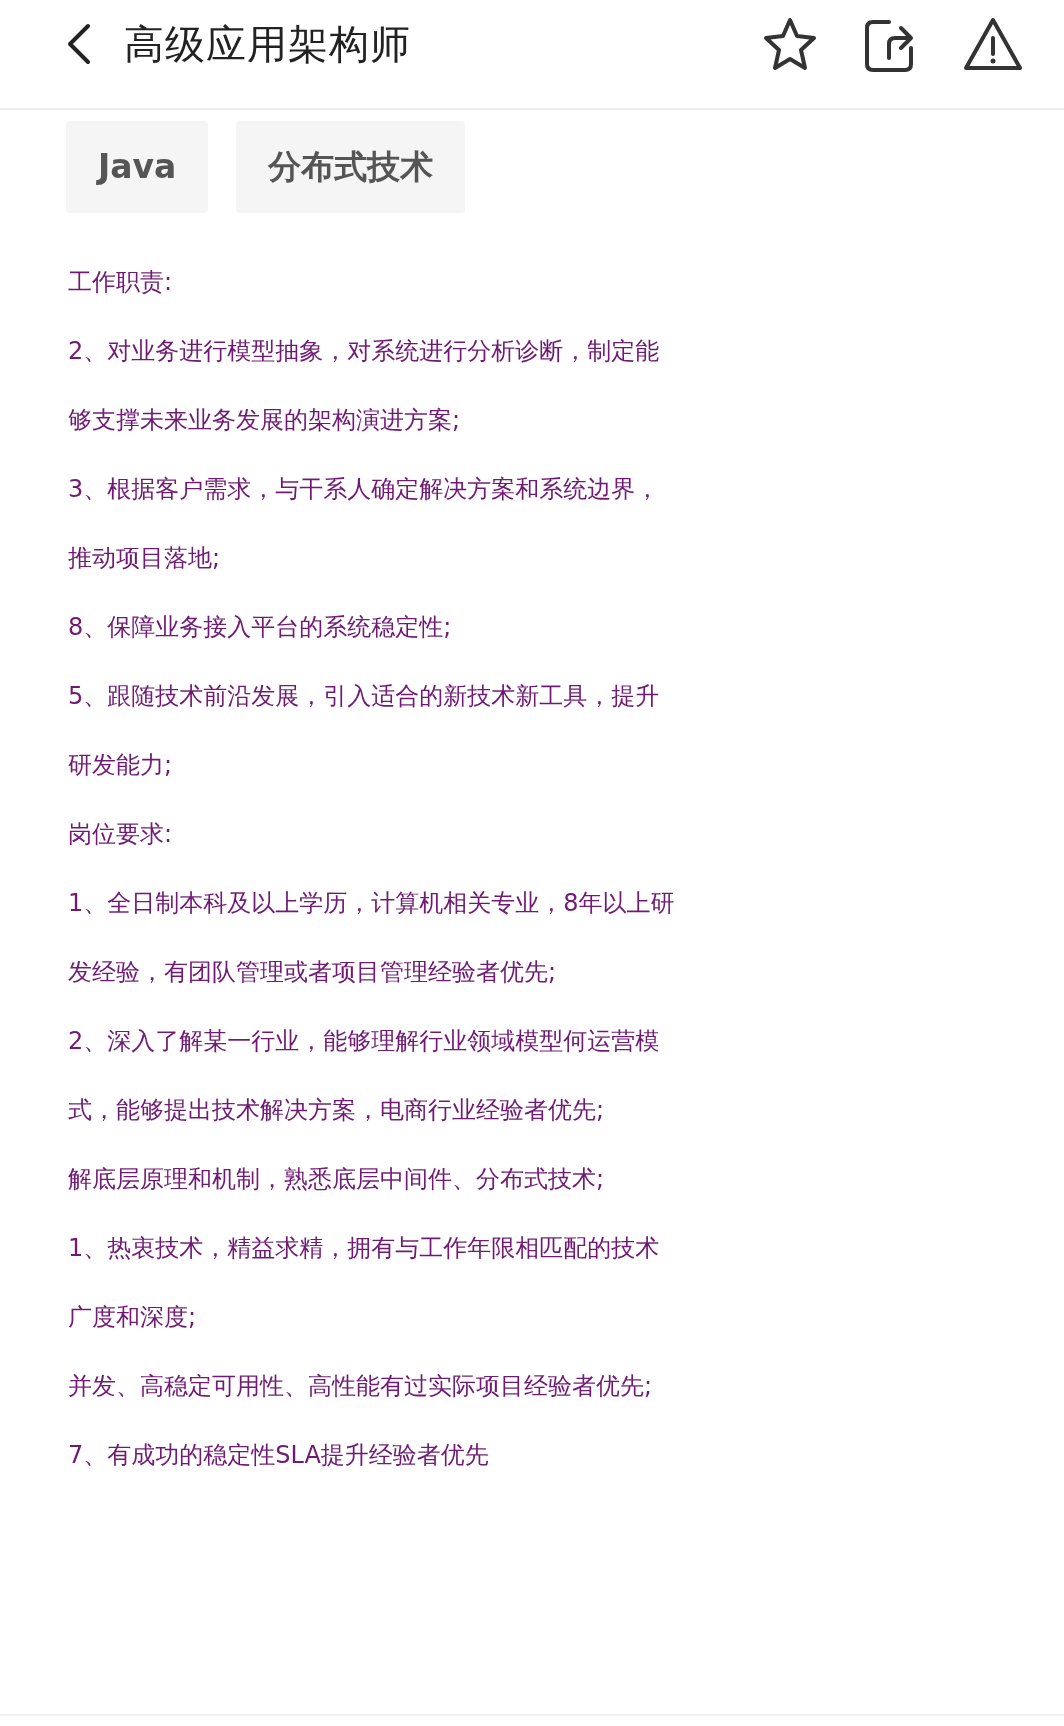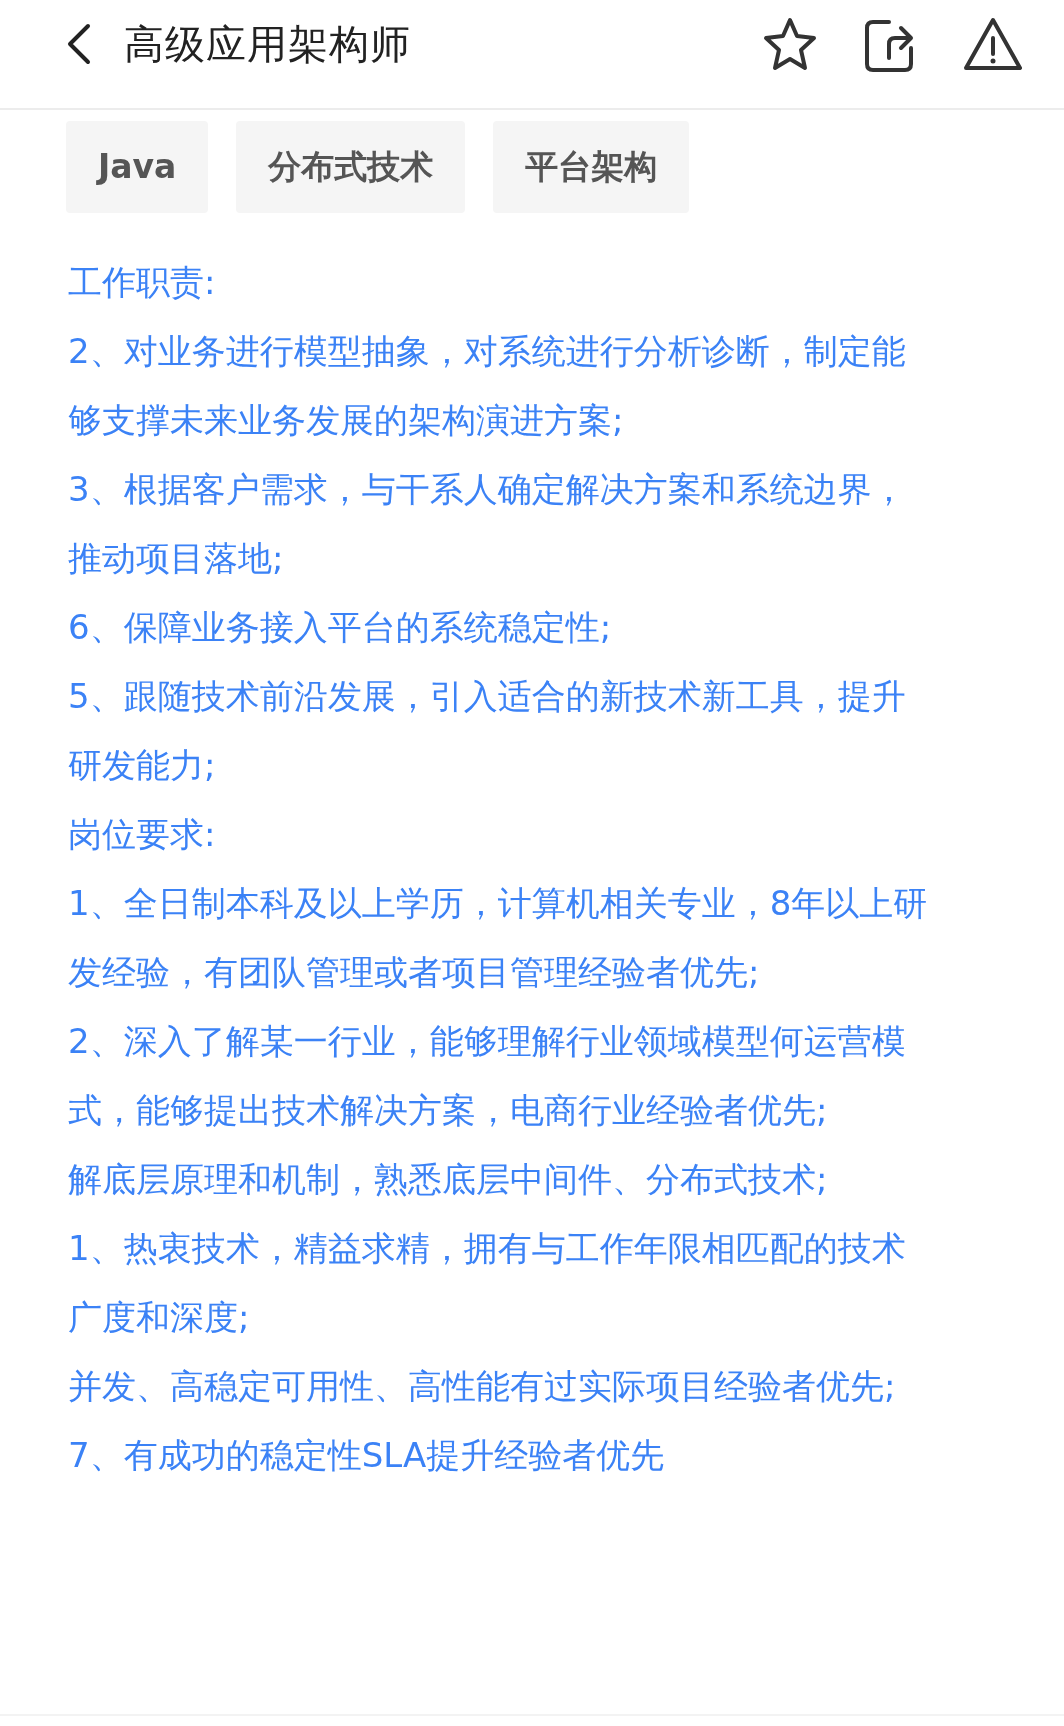--- a/index.html
+++ b/index.html
@@ -7,22 +7,22 @@
          font-family:"DejaVu Sans", "Liberation Sans", sans-serif; }
   .header { position:absolute; left:0; top:0; width:1064px; height:108px;
             border-bottom:2px solid #ececec; background:#fff; }
   .back { position:absolute; left:62px; top:22px; width:36px; height:44px; cursor:pointer; }
   .title { position:absolute; left:124px; top:18px; font-size:40px; color:#222;
            line-height:52px; letter-spacing:1px; }
   .icon-btn { position:absolute; top:14px; width:62px; height:62px; cursor:pointer; }
   .tags { position:absolute; left:66px; top:121px; display:flex; gap:28px;font-weight:bold; }
   .tag { height:92px; background:#f5f5f5; border-radius:4px; color:#555;
          font-size:33px; line-height:92px; padding:0 32px; }
-  .content { position:absolute; left:68px; top:248px; width:960px; color:#3b82f6;
-             font-size:34px; line-height:69px; }
+  .content { position:absolute; left:68px; top:248px; width:960px; color:#701a75;
+             font-size:24px; line-height:69px; }
   .line { white-space:nowrap; }
   .bottom-rule { position:absolute; left:0; top:1714px; width:1064px; height:2px; background:#f3f3f3; }
 </style>
 </head>
 <body>
 
 <div class="header">
   <div class="back">
     <svg width="36" height="44" viewBox="0 0 36 44">
       <polyline points="26,4 8,22 26,40" fill="none" stroke="#222" stroke-width="4" stroke-linecap="round" stroke-linejoin="round"></polyline>
@@ -47,30 +47,29 @@
       <path d="M31 6 L58 54 H4 Z" fill="none" stroke="#333" stroke-width="4" stroke-linejoin="round"></path>
       <line x1="31" y1="24" x2="31" y2="40" stroke="#333" stroke-width="4" stroke-linecap="round"></line>
       <circle cx="31" cy="47" r="2.5" fill="#333"></circle>
     </svg>
   </div>
 </div>
 
 <div class="tags">
   <div class="tag">Java</div>
   <div class="tag">分布式技术</div>
-  <div class="tag">平台架构</div>
 </div>
 
 <div class="content">
   <div class="line">工作职责:</div>
   <div class="line">2、对业务进行模型抽象，对系统进行分析诊断，制定能</div>
   <div class="line">够支撑未来业务发展的架构演进方案;</div>
   <div class="line">3、根据客户需求，与干系人确定解决方案和系统边界，</div>
   <div class="line">推动项目落地;</div>
-  <div class="line">6、保障业务接入平台的系统稳定性;</div>
+  <div class="line">8、保障业务接入平台的系统稳定性;</div>
   <div class="line">5、跟随技术前沿发展，引入适合的新技术新工具，提升</div>
   <div class="line">研发能力;</div>
   <div class="line">岗位要求:</div>
   <div class="line">1、全日制本科及以上学历，计算机相关专业，8年以上研</div>
   <div class="line">发经验，有团队管理或者项目管理经验者优先;</div>
   <div class="line">2、深入了解某一行业，能够理解行业领域模型何运营模</div>
   <div class="line">式，能够提出技术解决方案，电商行业经验者优先;</div>
   <div class="line">解底层原理和机制，熟悉底层中间件、分布式技术;</div>
   <div class="line">1、热衷技术，精益求精，拥有与工作年限相匹配的技术</div>
   <div class="line">广度和深度;</div>

